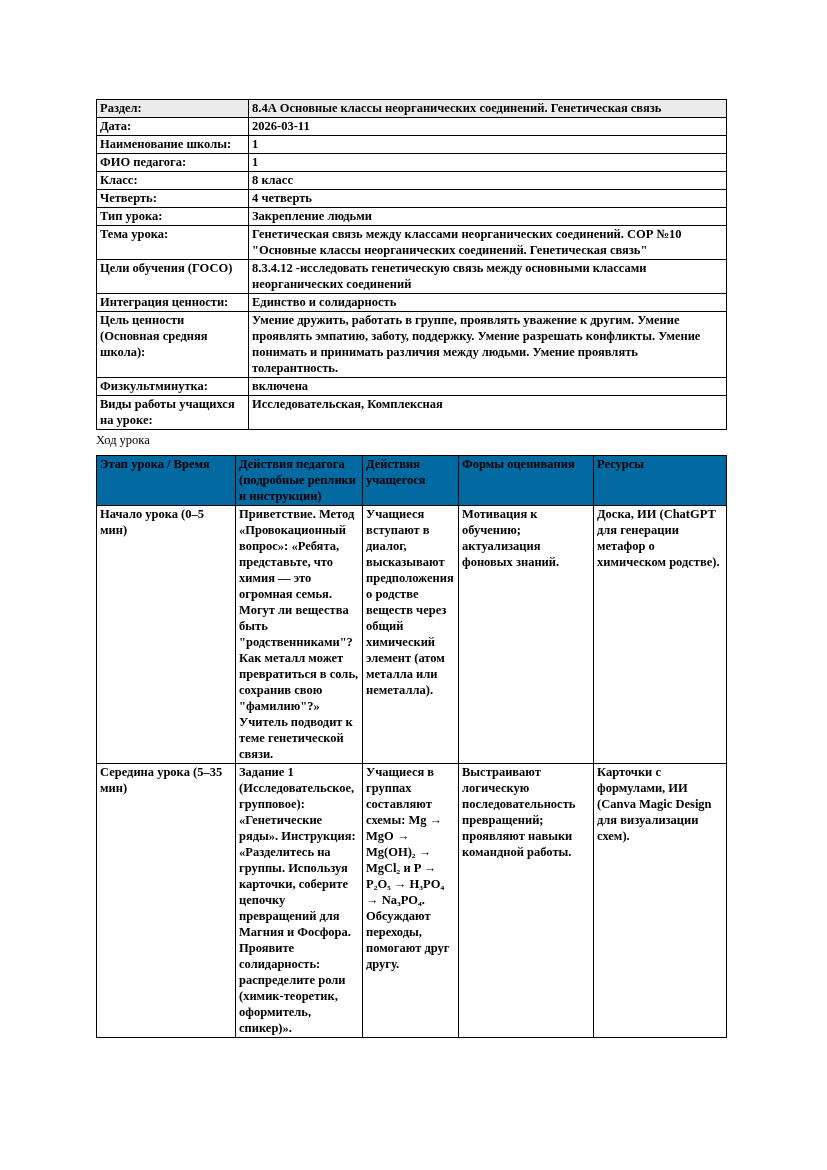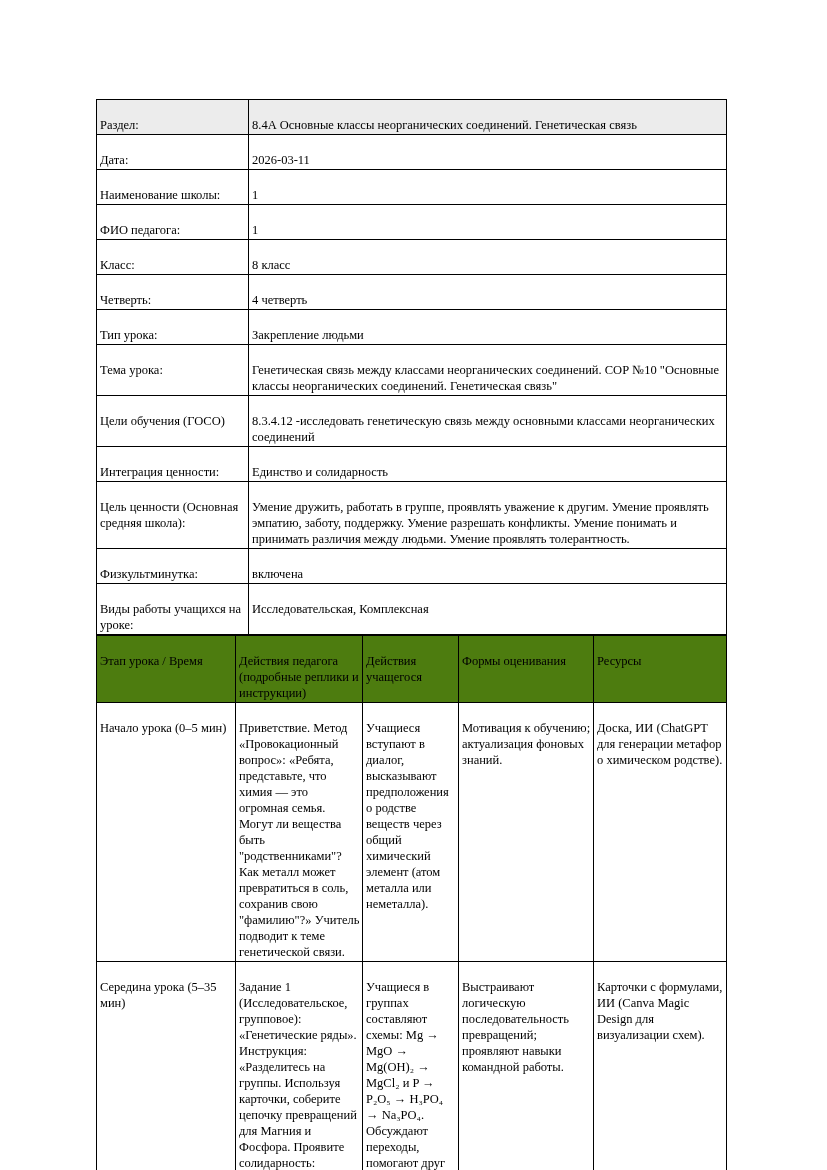--- a/index.html
+++ b/index.html
@@ -7,33 +7,33 @@
     width:827px;height:1170px;background:#ffffff;color:#000000;
     font-family:"Liberation Serif","DejaVu Serif",serif;
     font-size:12.5px;line-height:16px;
     -webkit-font-smoothing:antialiased;
   }
   .page{position:relative;padding:99px 0 0 96px;width:631px;}
   .doc-title{margin:0 0 9px 0;}
   table{border-collapse:collapse;width:630px;table-layout:fixed;}
   td,th{
     border:1px solid #000;vertical-align:top;text-align:left;
-    font-weight:normal;padding:17px 2px 1px 3px;
+    font-weight:bold;padding:0 2px 1px 3px;
     overflow:hidden;word-wrap:break-word;
   }
   .info-table .c-label{width:152px;}
   .info-table .c-value{width:478px;}
   .info-table tr.hl td{background:#ececec;}
   .section-label{margin:2px 0 7px 0;}
   .lesson-table .c1{width:139px;}
   .lesson-table .c2{width:127px;}
   .lesson-table .c3{width:96px;}
   .lesson-table .c4{width:135px;}
   .lesson-table .c5{width:133px;}
-  .lesson-table thead th{background:#4d7c0f;}
+  .lesson-table thead th{background:#0369a1;}
 </style>
 </head>
 <body>
 
 <div class="page">
 
 
   <table class="info-table">
     <colgroup>
         <col class="c-label">
@@ -88,20 +88,21 @@
     <td>Физкультминутка:</td>
     <td>включена</td>
   </tr>
         <tr>
     <td>Виды работы учащихся на уроке:</td>
     <td>Исследовательская, Комплексная</td>
   </tr>
       </tbody>
   </table>
 
+  <p class="section-label">Ход урока</p>
 
   <table class="lesson-table">
     <colgroup>
       <col class="c1">
         <col class="c2">
         <col class="c3">
         <col class="c4">
         <col class="c5">
     </colgroup>
     <thead>

